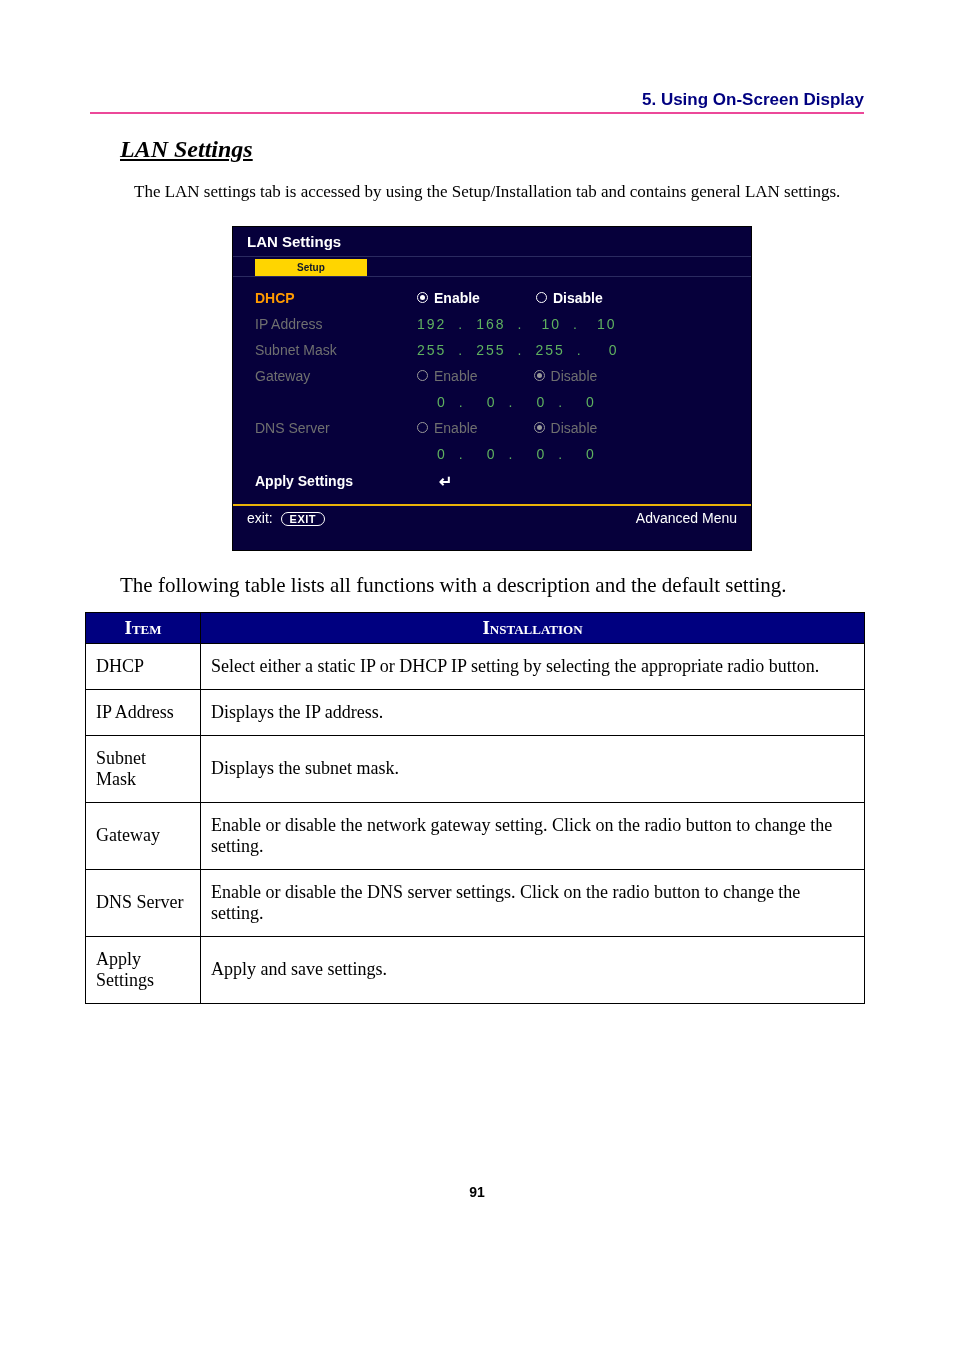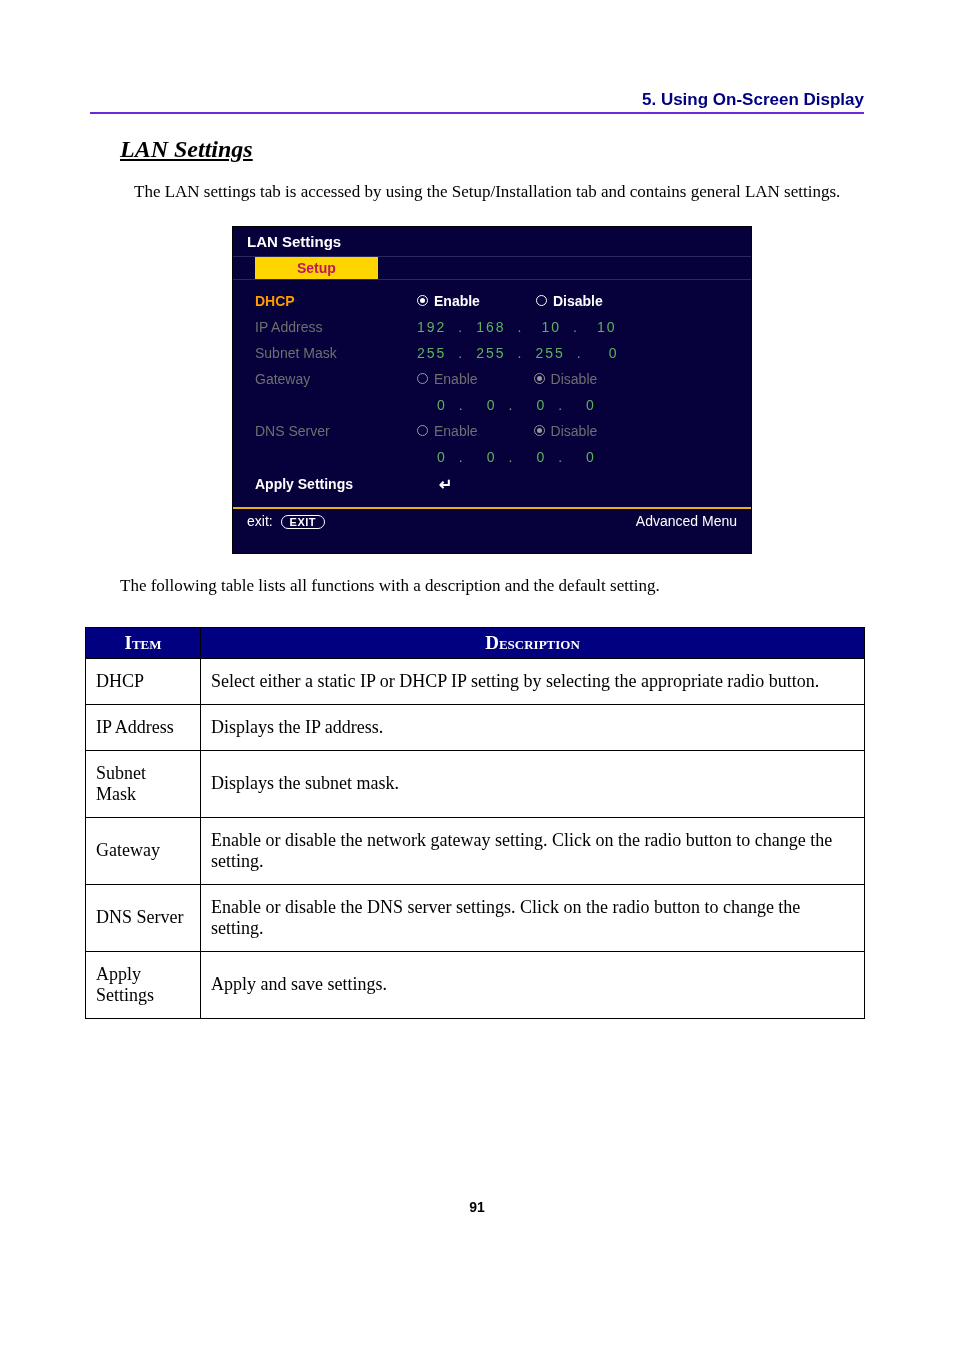--- a/index.html
+++ b/index.html
@@ -1,20 +1,20 @@
 <!DOCTYPE html>
 <html><head>
 <meta charset="utf-8">
 <style>
   * { box-sizing: border-box; margin: 0; padding: 0; }
   html, body { width: 954px; background: #fff; font-family: "Times New Roman", serif; }
   .page { width: 954px; padding: 90px 90px 40px 90px; position: relative; }
 
   .section-header {
-    border-bottom: 2px solid #6d28d9;
+    border-bottom: 2px solid #ec4899;
     text-align: right;
     font-family: Arial, Helvetica, sans-serif;
     font-weight: bold;
     font-size: 17px;
     color: #000080;
     padding-bottom: 2px;
     margin-bottom: 22px;
   }
 
   .indent-block { margin-left: 30px; margin-right: 0; }
@@ -52,23 +52,23 @@
     border-bottom: 1px solid #2a2a60;
   }
   .osd-tab-row {
     border-bottom: 1px solid #2a2a60;
     background: #06003b;
     padding: 0;
   }
   .osd-tab {
     display: inline-block;
     background: #ffd500;
-    color: #be185d;
-    font-weight: bold;
-    font-size: 14px;
+    color: #0f172a;
+    font-weight: bold;
+    font-size: 10px;
     padding: 3px 42px;
     margin: 0 0 0 22px;
   }
   .osd-body {
     padding: 8px 14px 8px 14px;
     background: #06003b;
   }
   .osd-row {
     display: flex;
     padding: 5px 0;
@@ -137,23 +137,23 @@
     border: 1.5px solid #fff;
     border-radius: 12px;
     padding: 0 8px;
     font-size: 11px;
     font-weight: bold;
     letter-spacing: 0.5px;
     margin-left: 4px;
   }
 
   .table-intro {
-    font-size: 17px;
+    font-size: 21px;
     color: #000;
-    margin-bottom: 31px;
+    margin-bottom: 14px;
   }
 
   
   table.desc {
     width: 780px;
     border-collapse: collapse;
     border: 1.5px solid #000;
     margin-left: -5px;
   }
   table.desc th {
@@ -324,21 +324,21 @@
   </div>
 
   <table class="desc">
     <colgroup>
         <col class="c-item">
         <col>
       </colgroup>
     <thead>
       <tr>
         <th>Item</th>
-        <th>Description</th>
+        <th>Installation</th>
       </tr>
     </thead>
     <tbody>
       <tr>
         <td>DHCP</td>
         <td>Select either a static IP or DHCP IP setting by selecting the appropriate radio button.</td>
       </tr>
       <tr>
         <td>IP Address</td>
         <td>Displays the IP address.</td>

